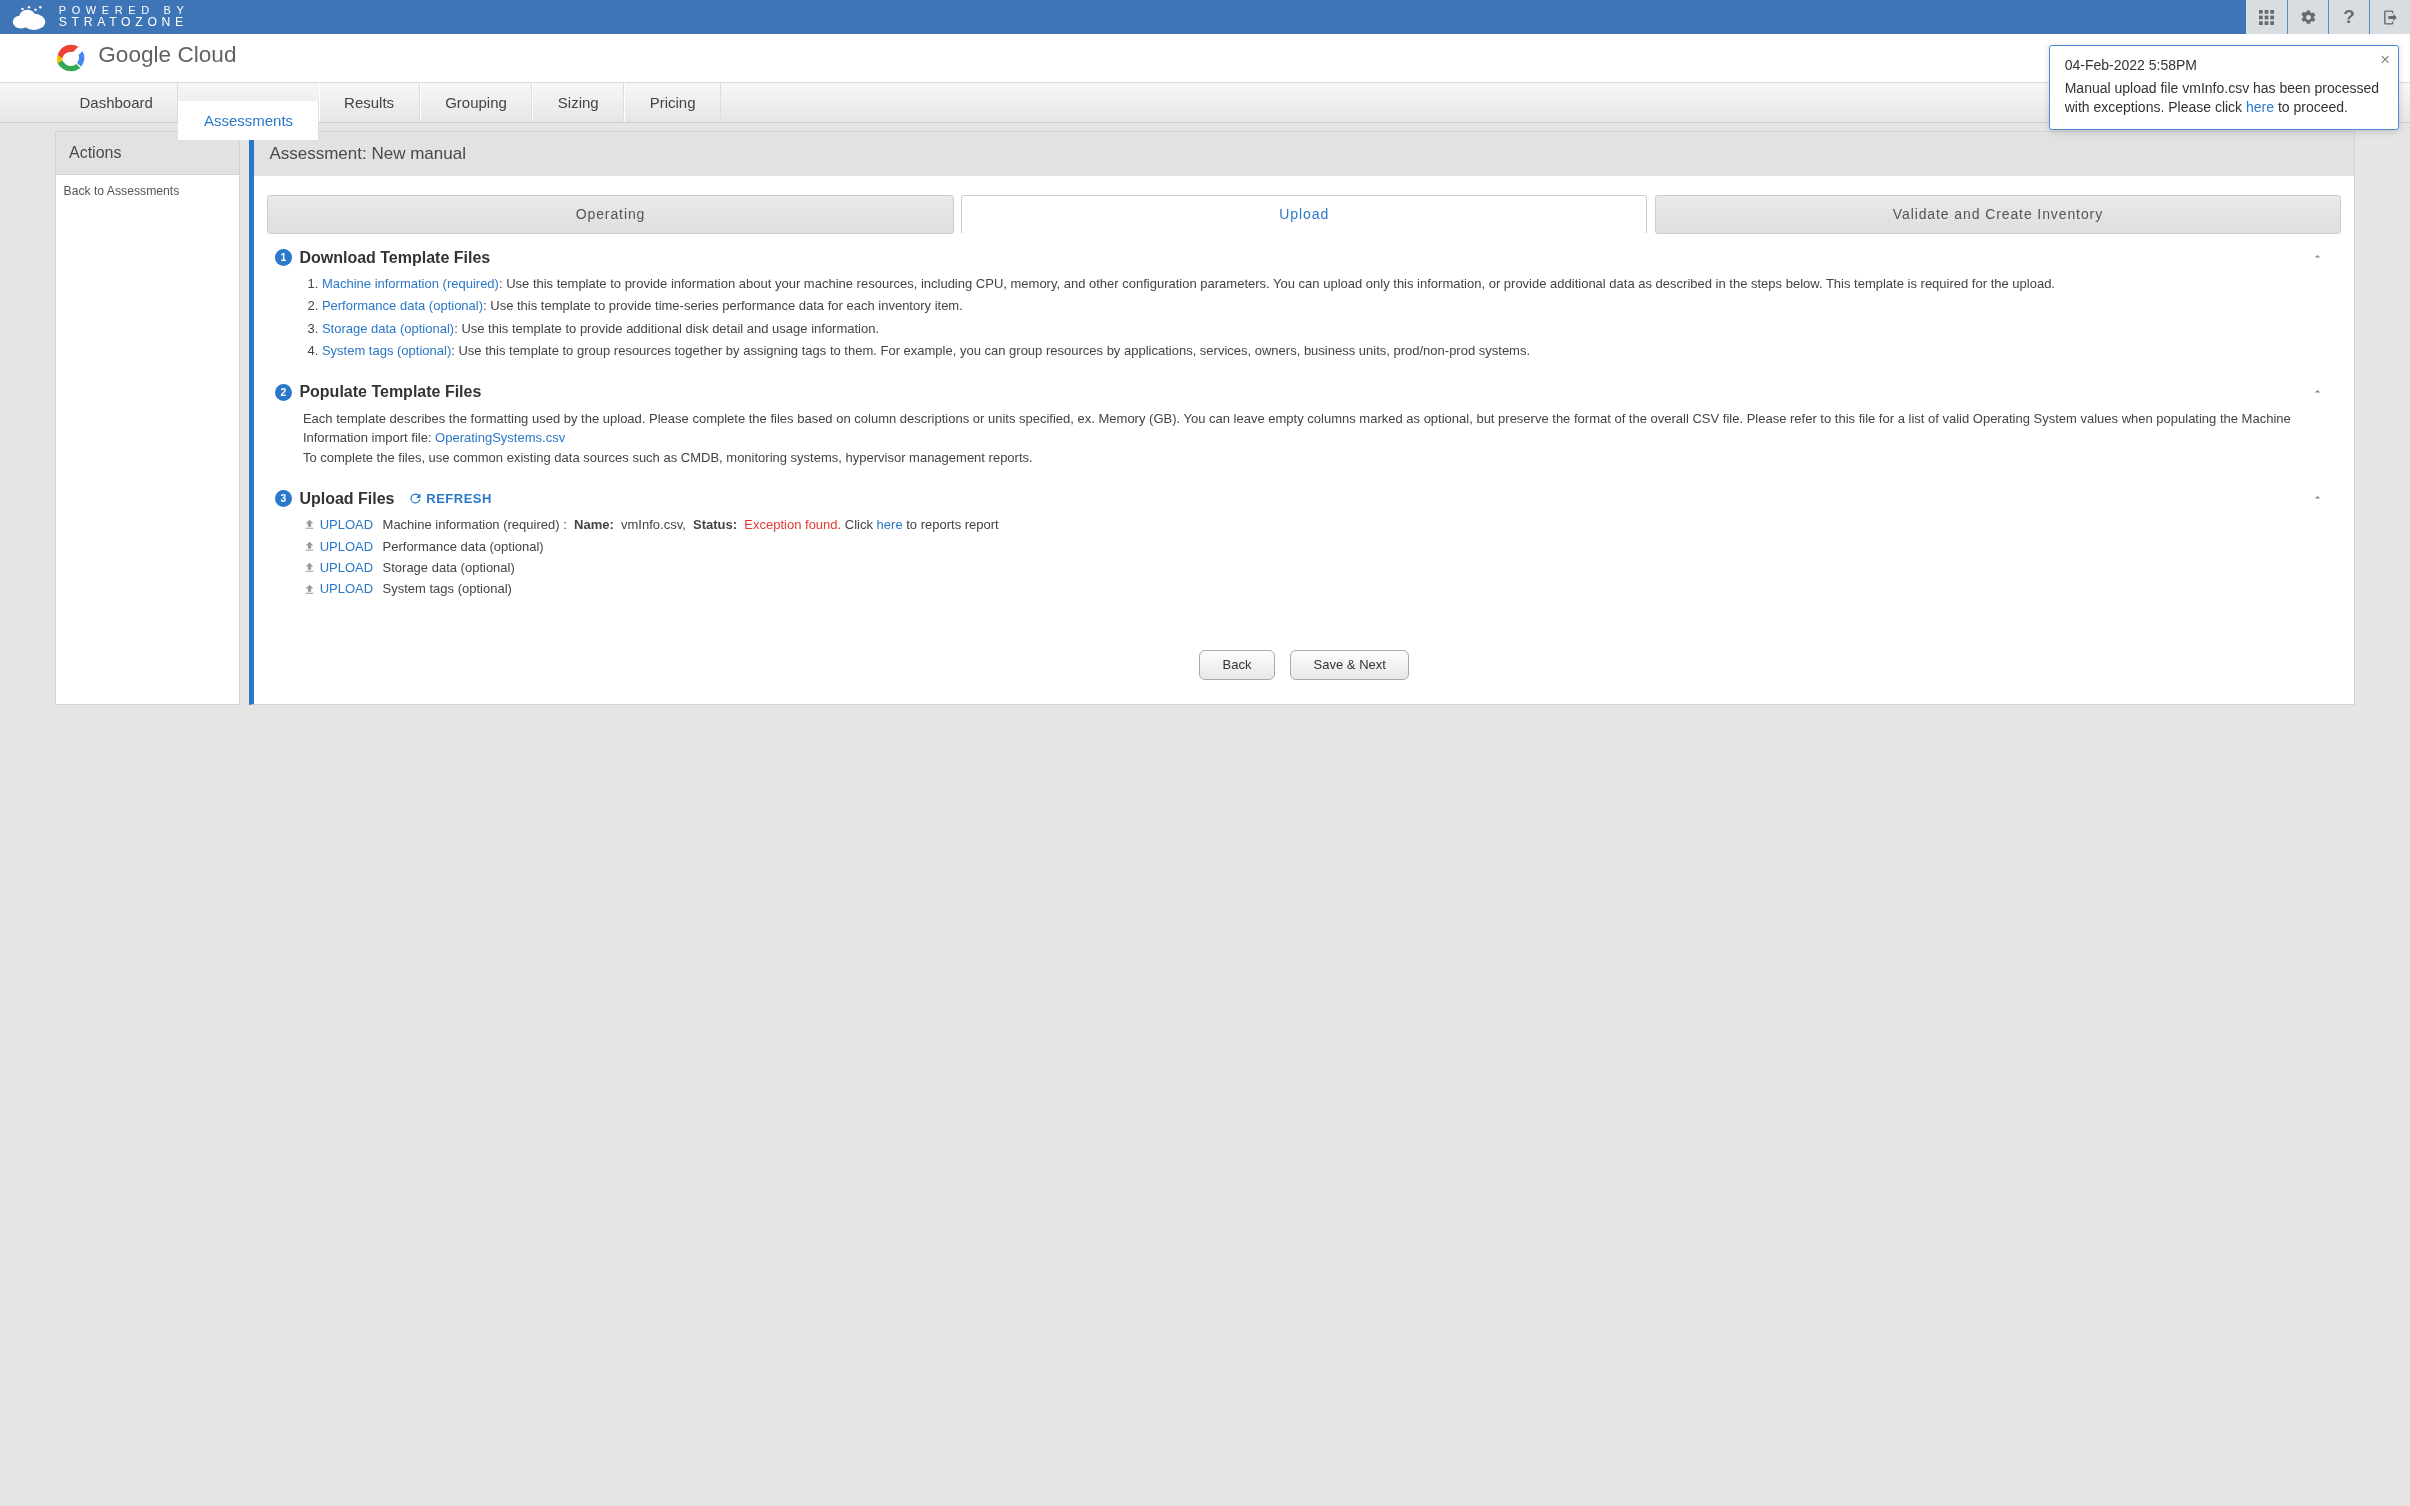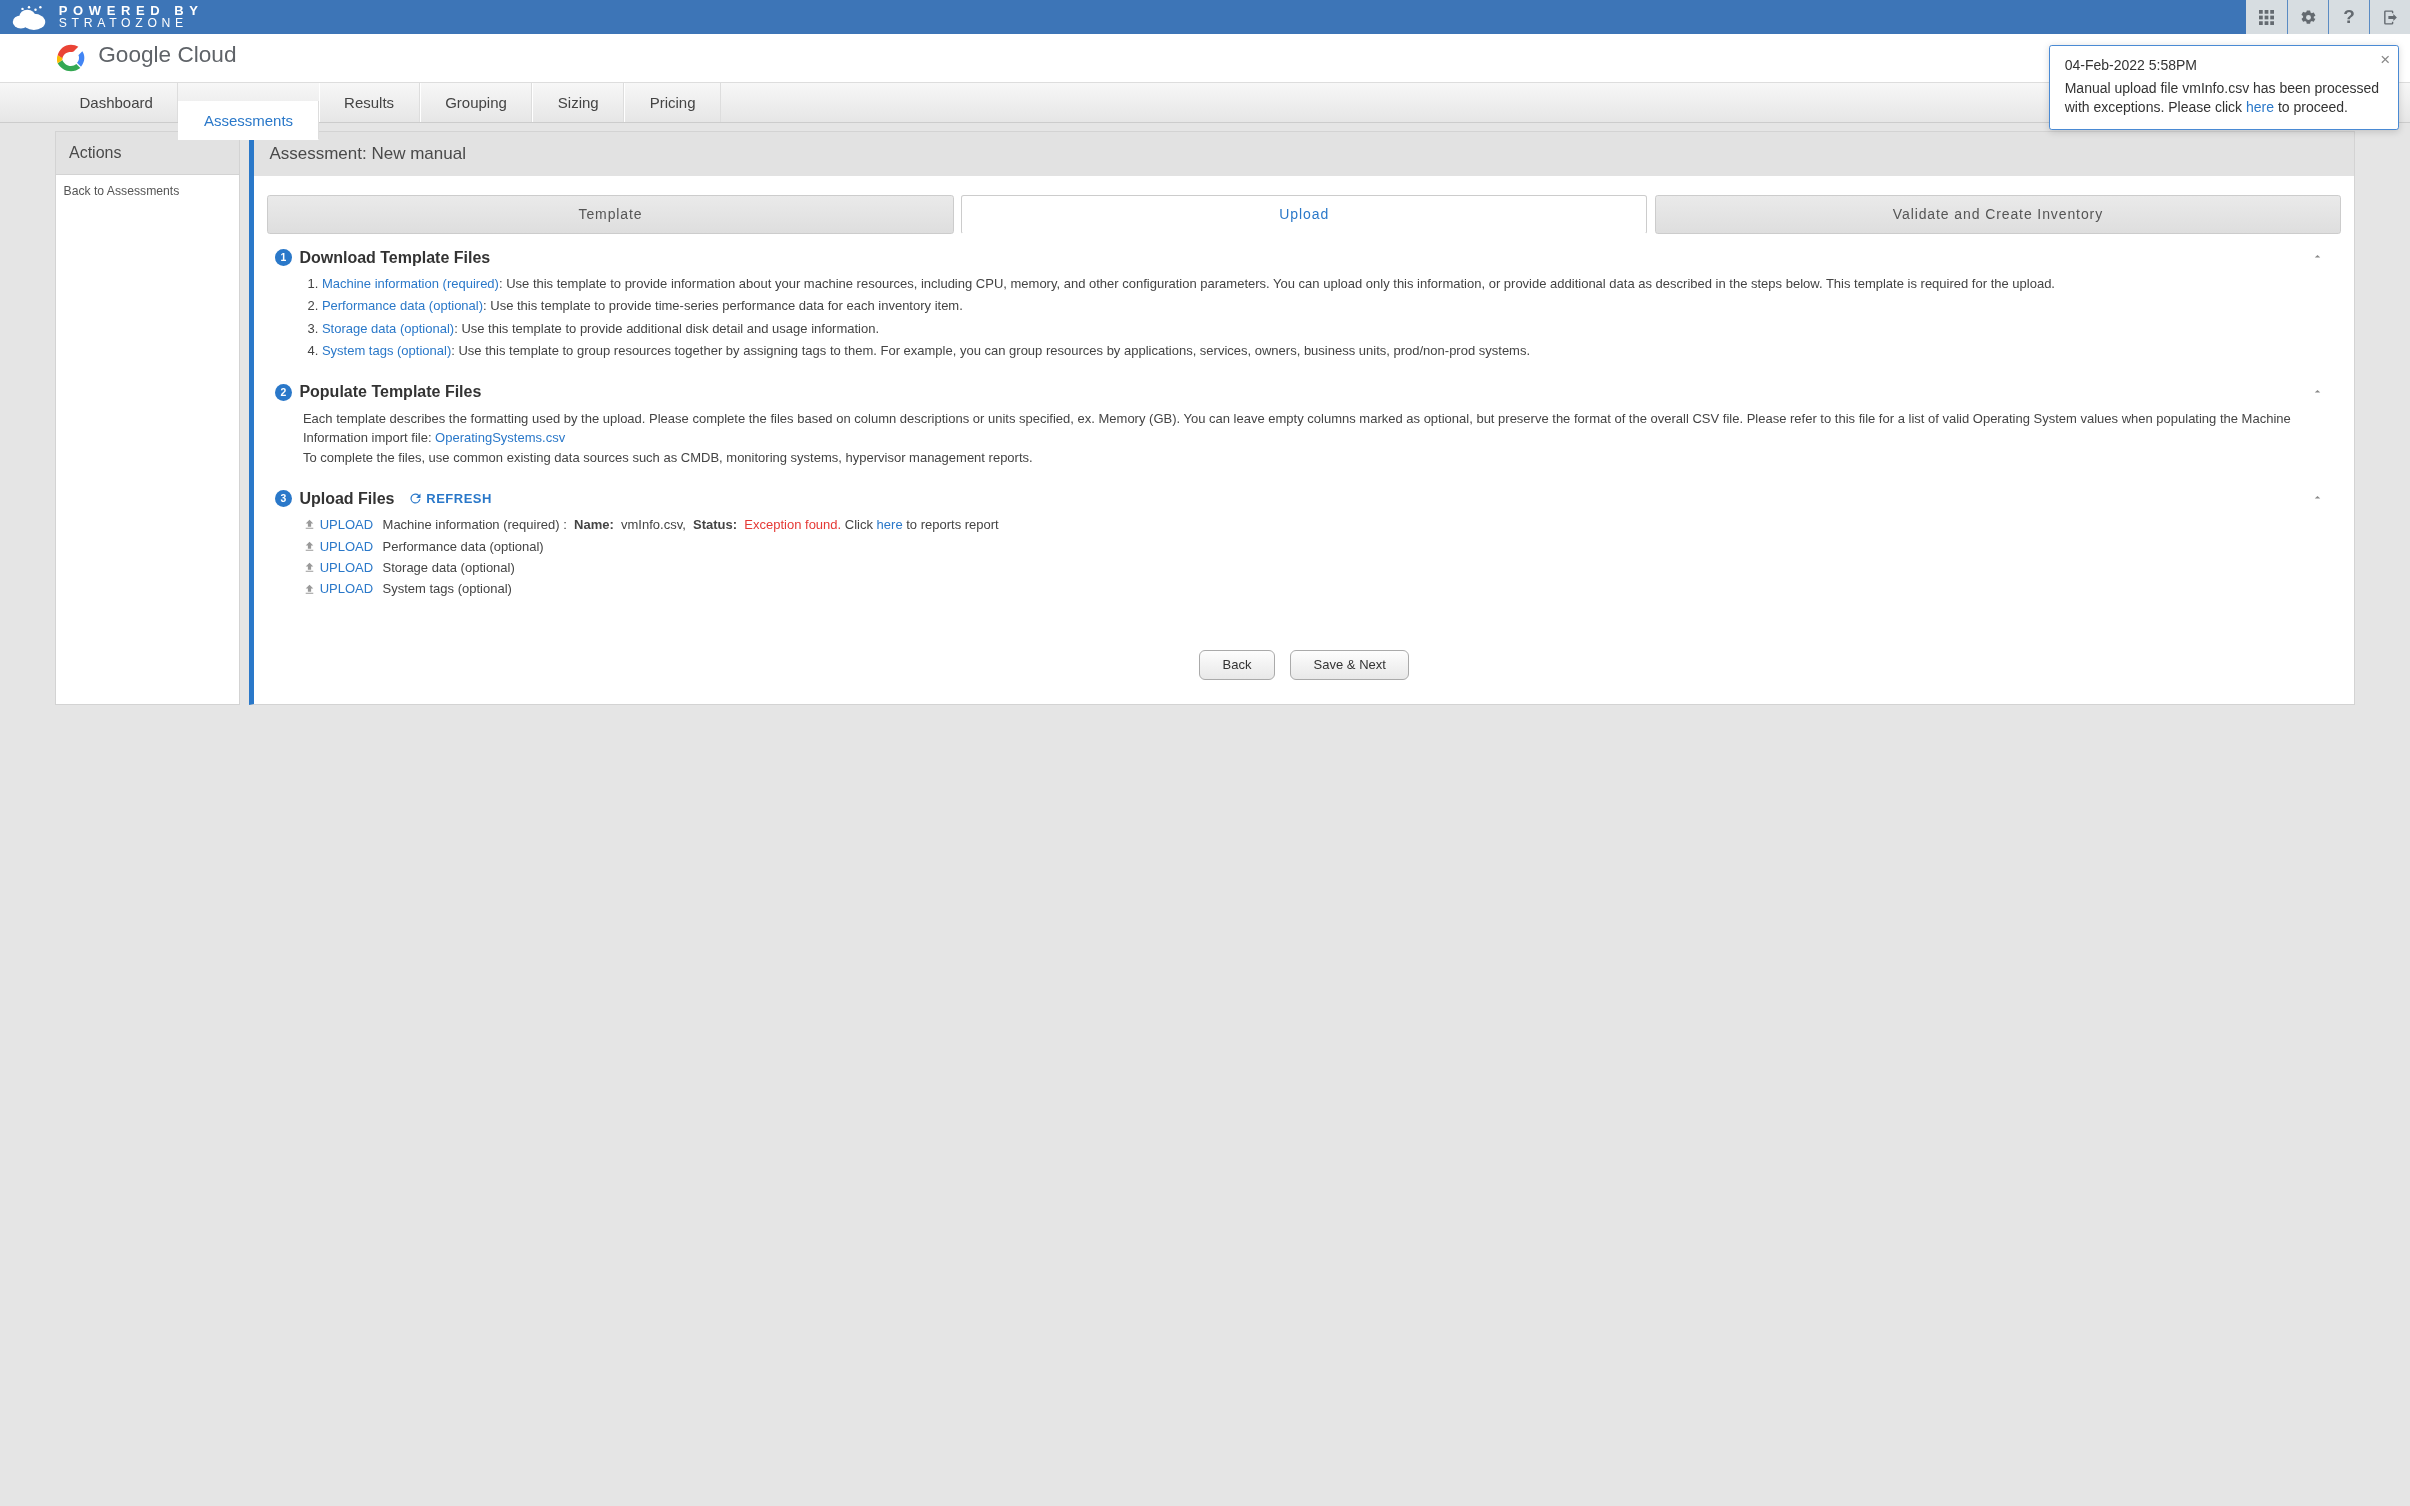--- a/index.html
+++ b/index.html
@@ -22,21 +22,21 @@
     display: flex;
     align-items: center;
     color: #fff;
   }
   .cloud-icon {
     width: 40px;
     height: 26px;
     margin-right: 9.4px;
   }
   .logo-text { display: flex; flex-direction: column; line-height: 1; }
-  .logo-powered { font-size: 13px; letter-spacing: 5.6px; font-weight: 700; }
+  .logo-powered { font-size: 11px; letter-spacing: 5.6px; font-weight: 400; }
   .logo-strato { font-size: 12.2px; letter-spacing: 4.7px; font-weight: 400; }
   .topbar-right {
     margin-left: auto;
     display: flex;
     height: 100%;
   }
   .topbar-btn {
     width: 41px;
     height: 100%;
     display: flex;
@@ -327,21 +327,21 @@
 
   <div class="main">
     <div class="panel">
       <div class="panel-header">
         <span>Assessment:</span>
         <span>New manual</span>
       </div>
       <div class="panel-body">
 
         <div class="subtabs">
-          <div class="subtab">Template</div>
+          <div class="subtab">Operating</div>
           <div class="subtab active">Upload</div>
           <div class="subtab">Validate and Create Inventory</div>
         </div>
 
         <div class="steps">
 
           <div class="step">
             <div class="step-head">
               <span class="step-num">1</span>
               <span class="step-title">Download Template Files</span>

